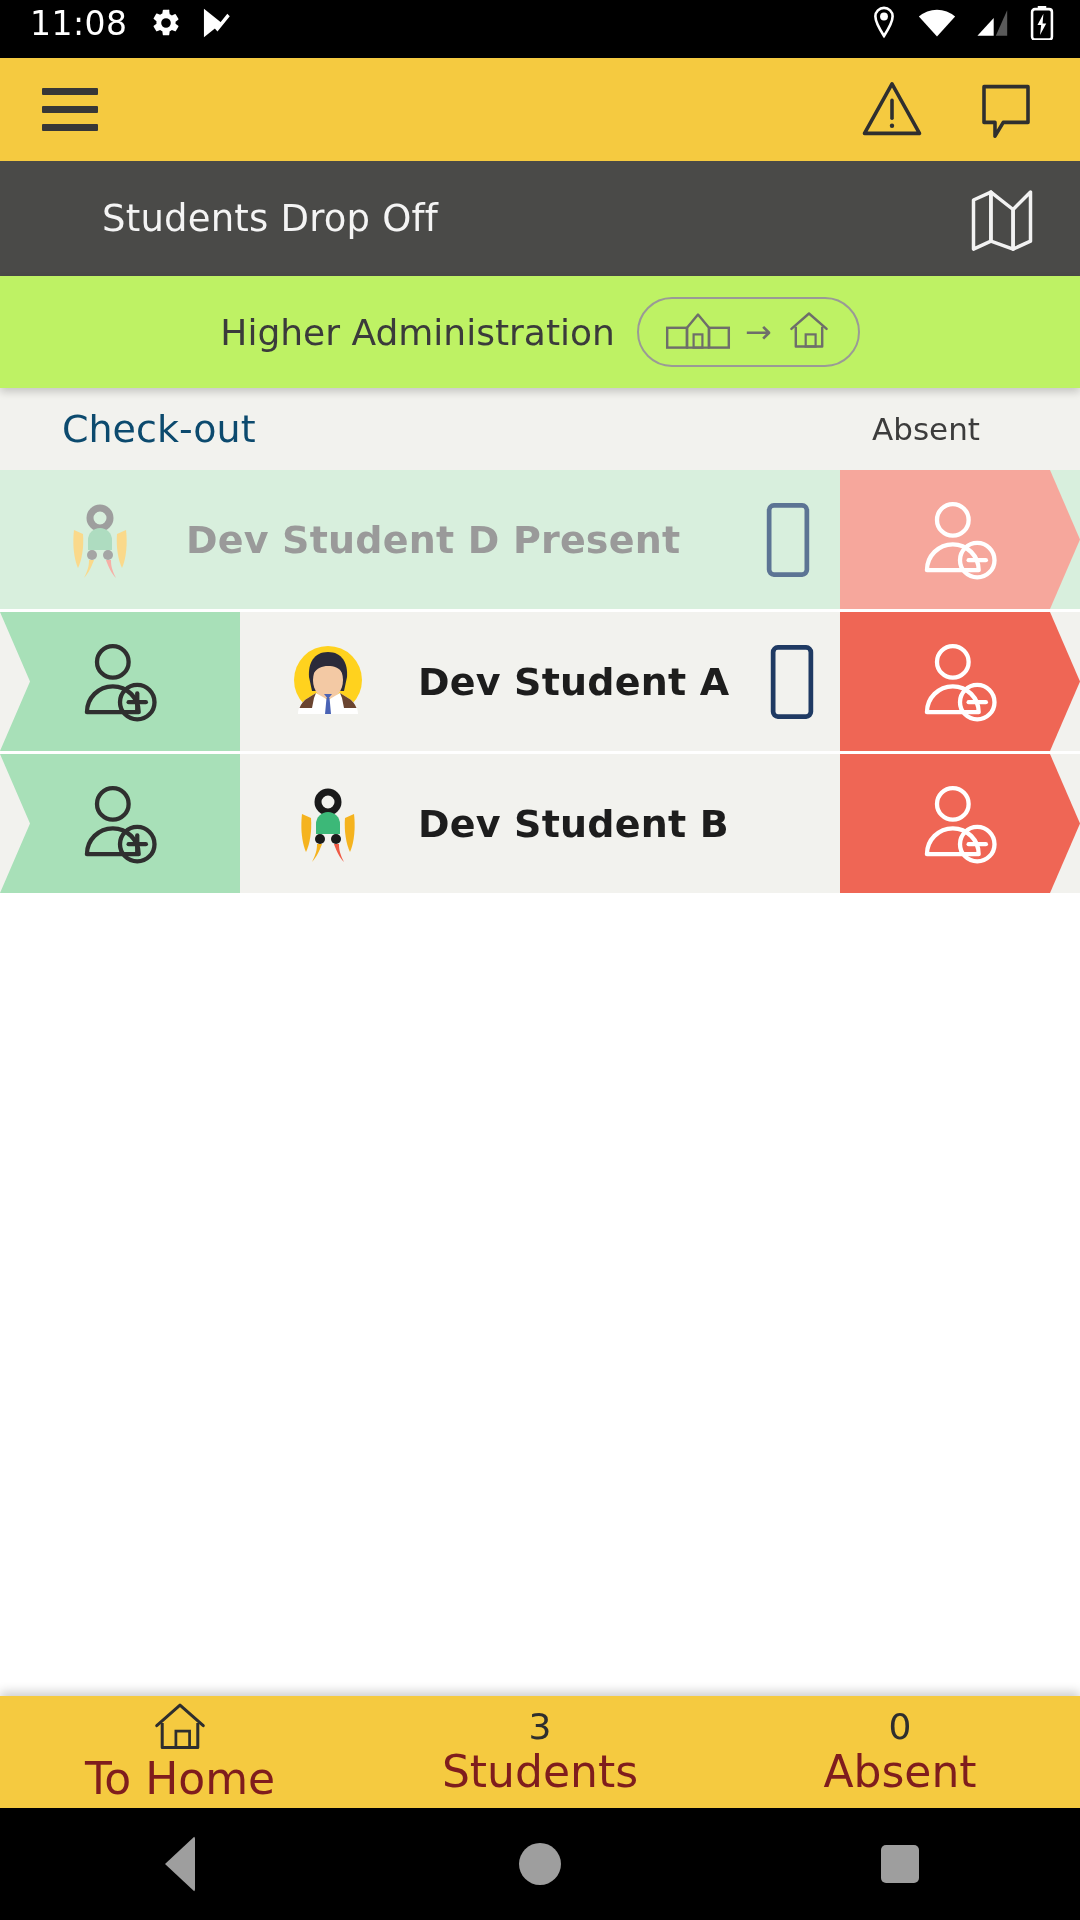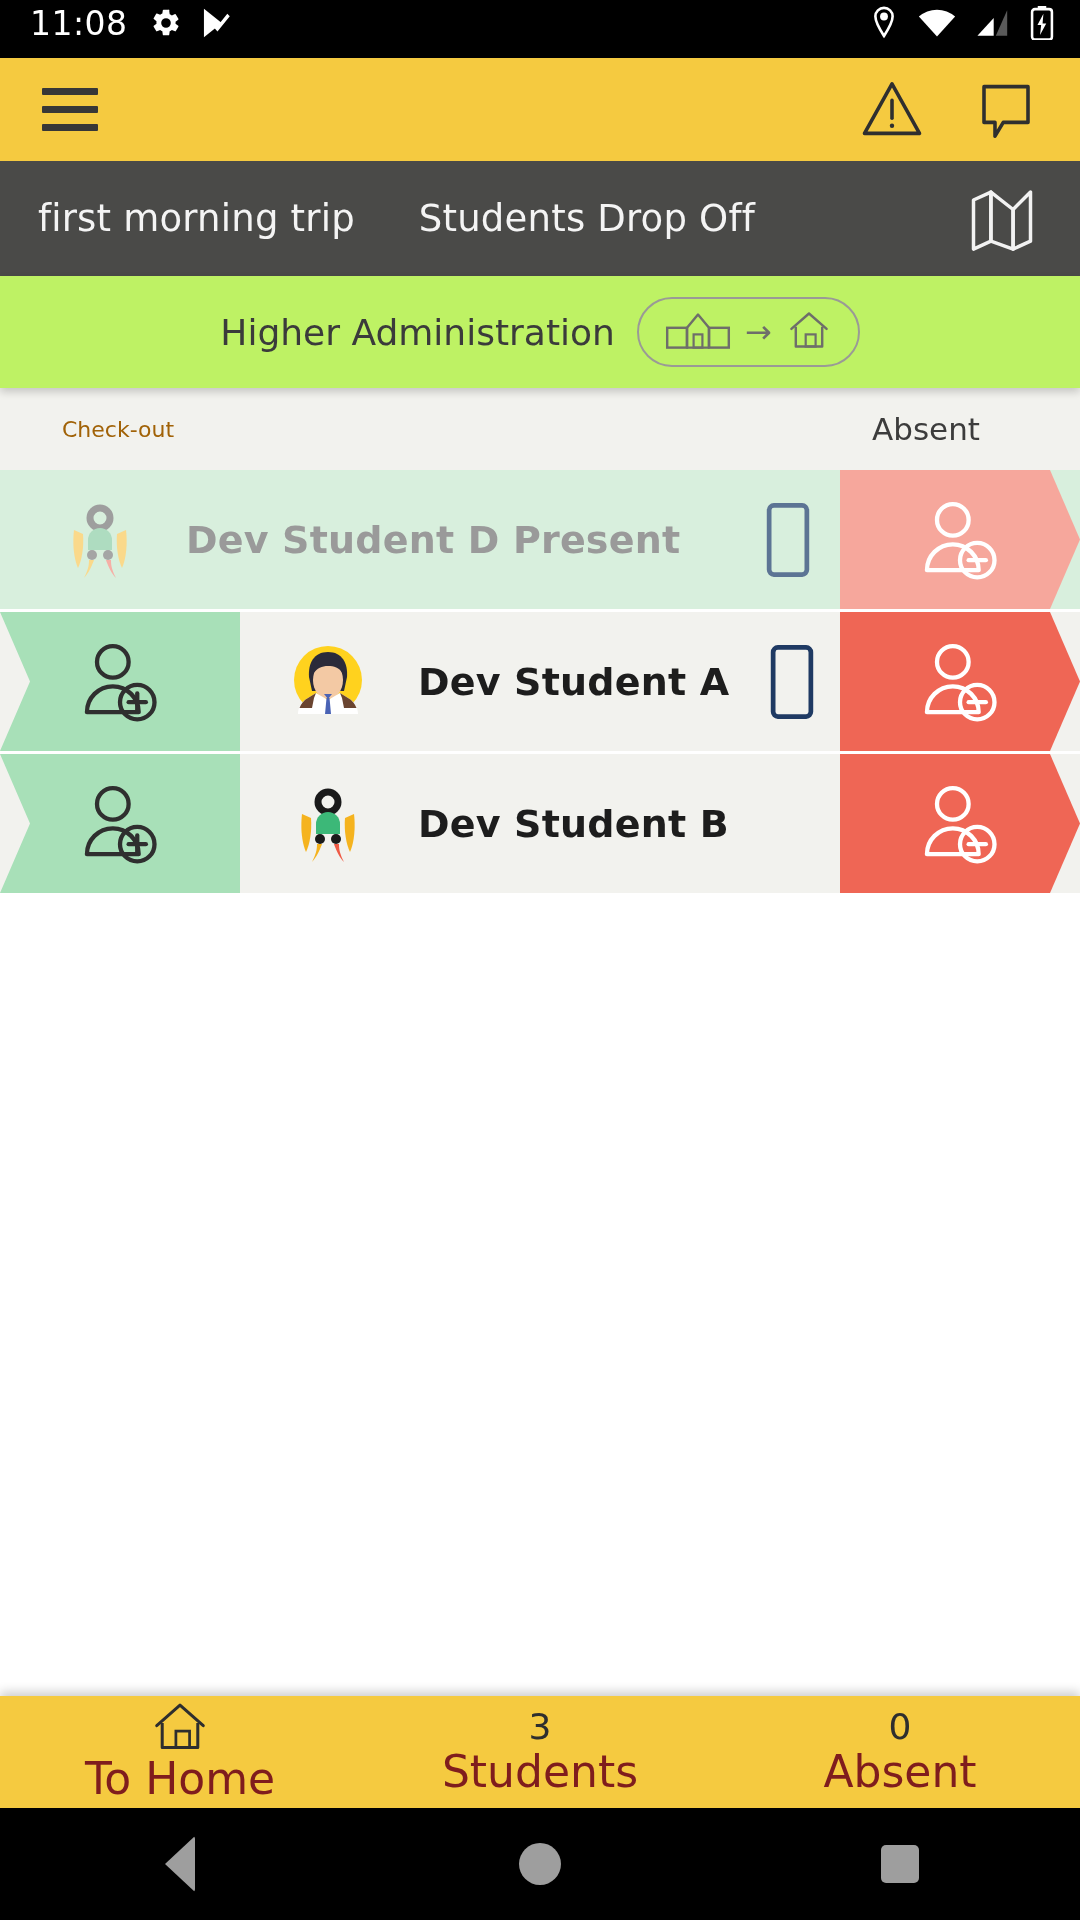--- a/index.html
+++ b/index.html
@@ -72,21 +72,21 @@
   }
 
   
   .list-header {
     flex:0 0 82px; height:82px;
     background:#F2F2EE;
     display:flex; align-items:center;
     padding:0 48px 0 62px;
     position:relative; z-index:2;
   }
-  .lh-left { color:#a16207; font-size:22px; }
+  .lh-left { color:#0c4a6e; font-size:38px; }
   .lh-right { margin-left:auto; color:#3c3c3c; font-size:31px; margin-right:52px; }
 
   
   .student-list { flex:0 0 auto; background:#ffffff; }
   .srow {
     position:relative; height:139px; width:1080px;
     display:flex; align-items:center;
     margin-bottom:3px;
     background:#F2F2EE;
   }
@@ -232,21 +232,20 @@
       </div>
       <div class="appbar-btn">
         <svg width="66" height="66" viewBox="0 0 48 48">
           <path d="M8 7 H40 V33 H22 L16 43 V33 H8 Z" fill="none" stroke="#2f2f2f" stroke-width="2.6" stroke-linejoin="round"></path>
         </svg>
       </div>
     </div>
   </div>
 
   <div class="tripbar">
-    <div class="trip-name">first morning trip</div>
     <div class="trip-type">Students Drop Off</div>
     <div class="trip-map">
       <svg width="76" height="76" viewBox="0 0 48 48">
         <path d="M6 12 L17 7 L17 38 L6 43 Z" fill="none" stroke="#f2f2f2" stroke-width="2.2" stroke-linejoin="round"></path>
         <path d="M17 7 L31 18 L31 43 L17 38 Z" fill="none" stroke="#f2f2f2" stroke-width="2.2" stroke-linejoin="round"></path>
         <path d="M31 18 L42 7 L42 38 L31 43 Z" fill="none" stroke="#f2f2f2" stroke-width="2.2" stroke-linejoin="round"></path>
       </svg>
     </div>
   </div>
 

